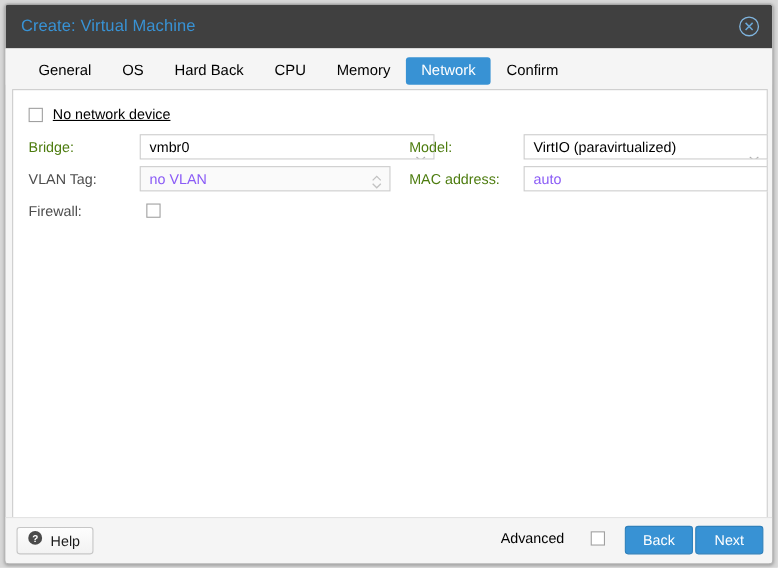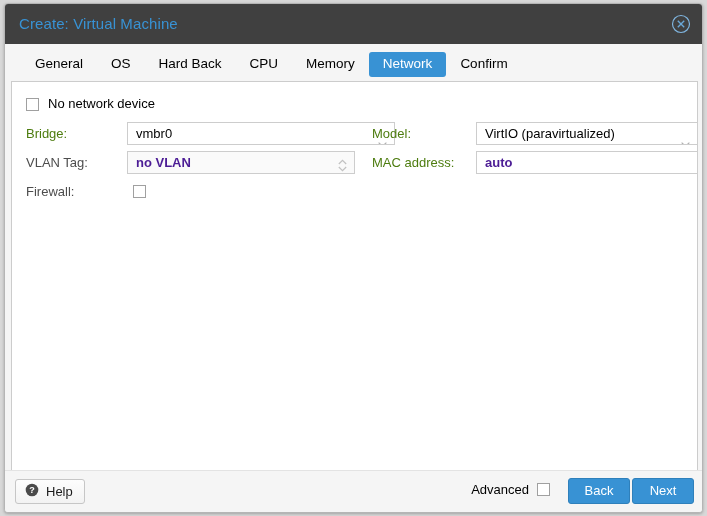--- a/index.html
+++ b/index.html
@@ -116,20 +116,21 @@
     vertical-align: middle;
   }
 
   .nodev-row {
     position: absolute;
     left: 14px;
     top: 14px;
     display: flex;
     align-items: center;
     gap: 9px;
+    text-decoration: underline;
   }
   .nodev-label {
     font-size: 13px;
     color: #000000;
     line-height: 16px;
     white-space: nowrap;
   }
 
   
   .field {
@@ -145,21 +146,21 @@
     padding-right: 22px;
     white-space: nowrap;
     overflow: hidden;
     cursor: text;
   }
   .field.select { cursor: pointer; }
   .field.disabled {
     background: #fafafa;
     color: #bcbcbc;
   }
-  .field .ph { color: #4c1d95; font-weight: bold; }
+  .field .ph { color: #8b5cf6; }
 
   .arrow-down {
     position: absolute;
     right: 7px;
     top: 9px;
     width: 9px;
     height: 5px;
     pointer-events: none;
   }
   .spin {
@@ -200,21 +201,21 @@
     font-size: 13px;
     color: #1a1a1a;
     line-height: 14px;
   }
   .adv-wrap {
     position: absolute;
     right: 152px;
     top: 11px;
     display: flex;
     align-items: center;
-    gap: 8px;
+    gap: 24px;
   }
   .adv-label {
     font-size: 13px;
     color: #000000;
     line-height: 15px;
     white-space: nowrap;
   }
   .btn-primary {
     position: absolute;
     top: 7px;

